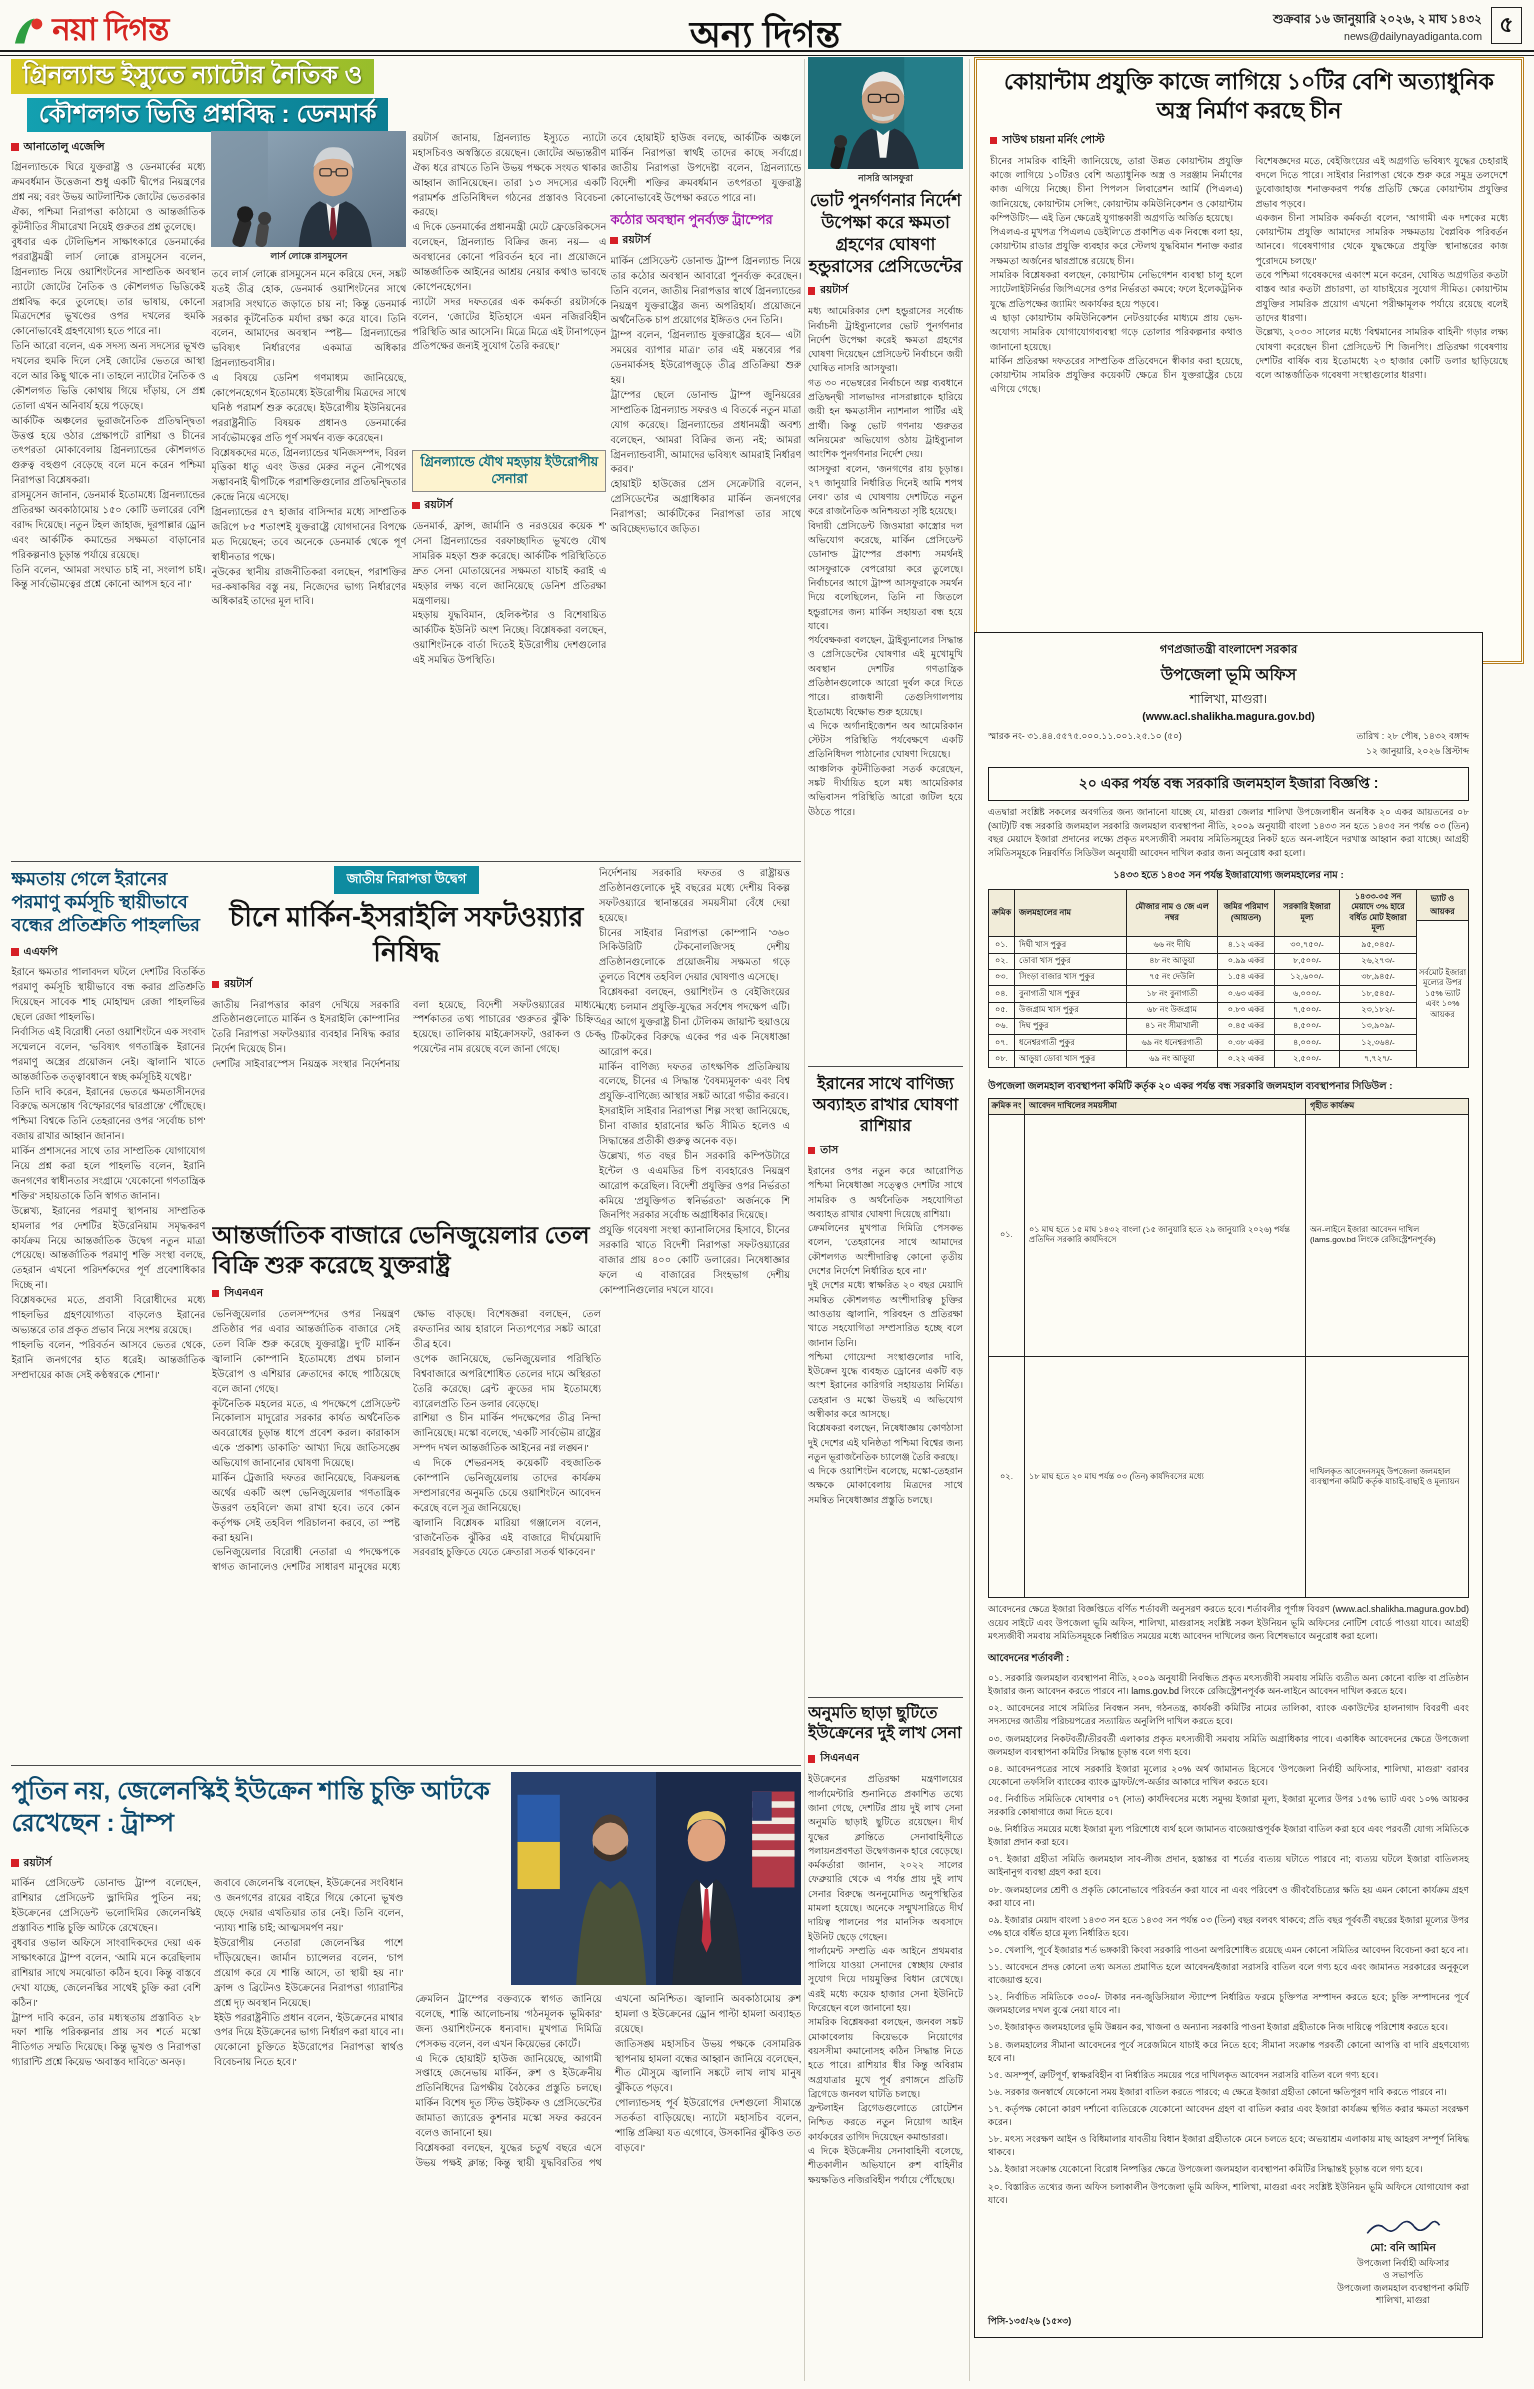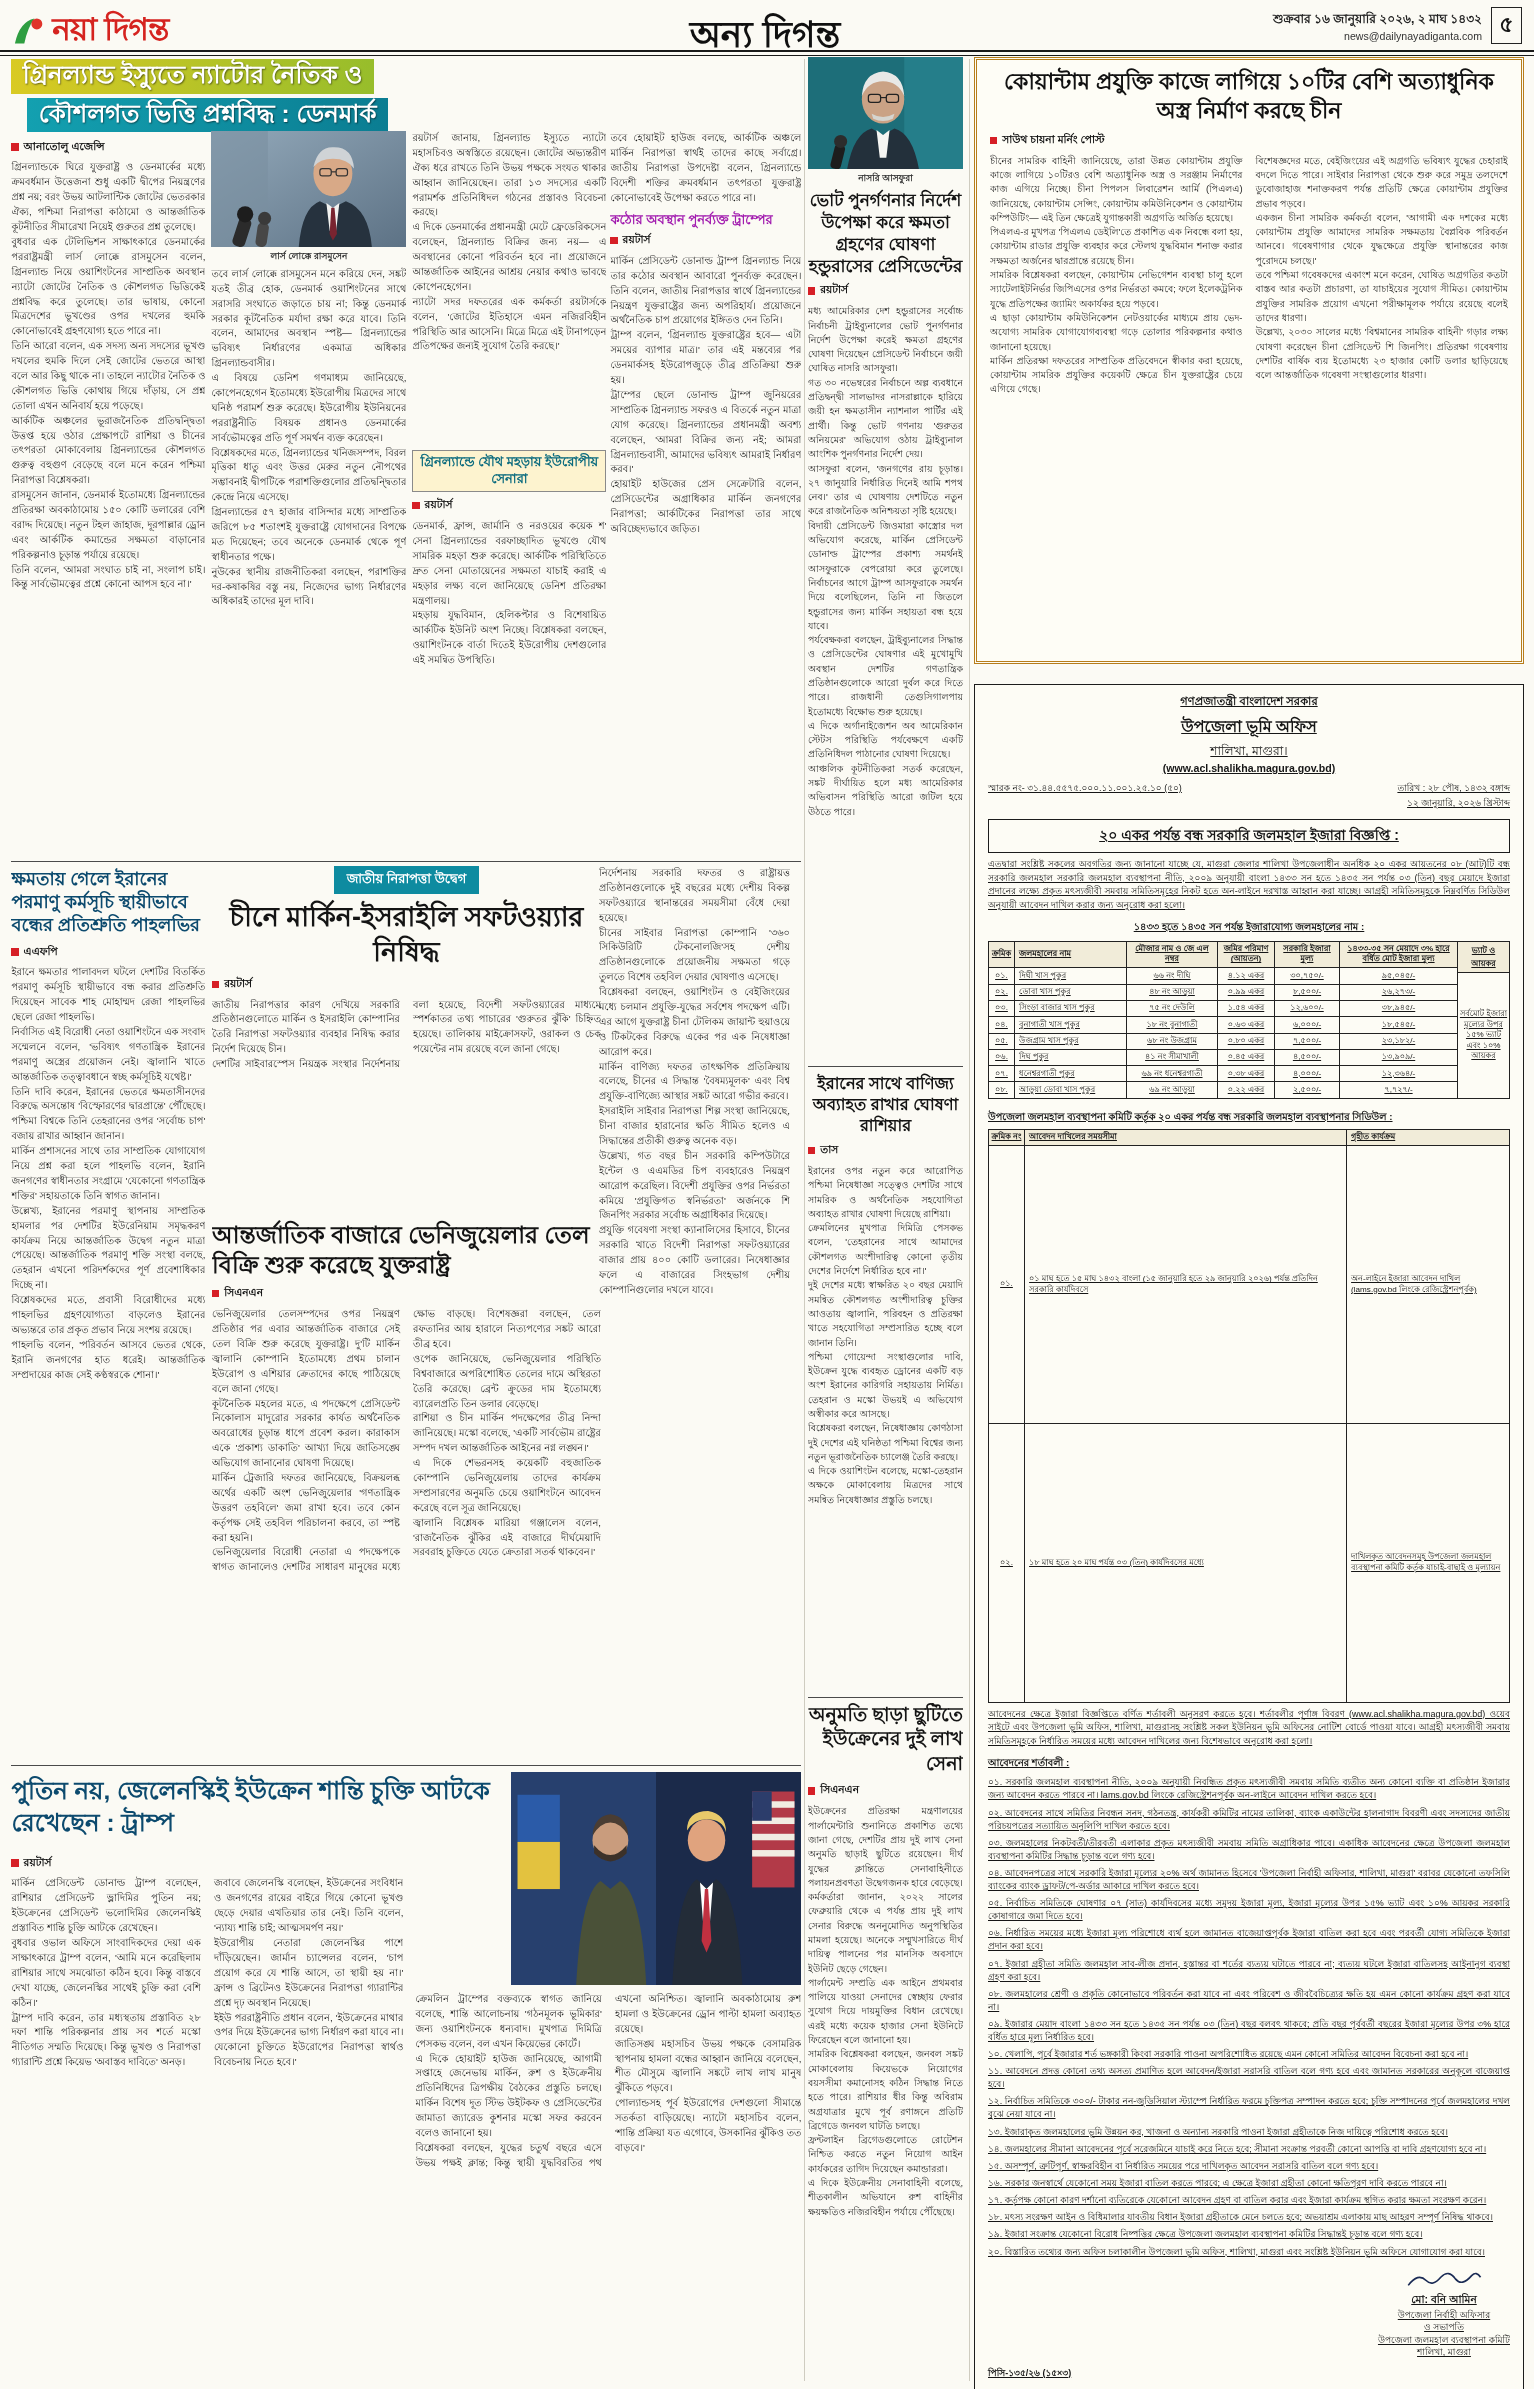--- a/index.html
+++ b/index.html
@@ -226,21 +226,21 @@
     </div>
     <div class="body-text" style="flex:1;font-size:9.4px;">ইরানের ওপর নতুন করে আরোপিত পশ্চিমা নিষেধাজ্ঞা সত্ত্বেও দেশটির সাথে সামরিক ও অর্থনৈতিক সহযোগিতা অব্যাহত রাখার ঘোষণা দিয়েছে রাশিয়া।
 ক্রেমলিনের মুখপাত্র দিমিত্রি পেসকভ বলেন, 'তেহরানের সাথে আমাদের কৌশলগত অংশীদারিত্ব কোনো তৃতীয় দেশের নির্দেশে নির্ধারিত হবে না।'
 দুই দেশের মধ্যে স্বাক্ষরিত ২০ বছর মেয়াদি সমন্বিত কৌশলগত অংশীদারিত্ব চুক্তির আওতায় জ্বালানি, পরিবহন ও প্রতিরক্ষা খাতে সহযোগিতা সম্প্রসারিত হচ্ছে বলে জানান তিনি।
 পশ্চিমা গোয়েন্দা সংস্থাগুলোর দাবি, ইউক্রেন যুদ্ধে ব্যবহৃত ড্রোনের একটি বড় অংশ ইরানের কারিগরি সহায়তায় নির্মিত। তেহরান ও মস্কো উভয়ই এ অভিযোগ অস্বীকার করে আসছে।
 বিশ্লেষকরা বলছেন, নিষেধাজ্ঞায় কোণঠাসা দুই দেশের এই ঘনিষ্ঠতা পশ্চিমা বিশ্বের জন্য নতুন ভূরাজনৈতিক চ্যালেঞ্জ তৈরি করছে।
 এ দিকে ওয়াশিংটন বলেছে, মস্কো-তেহরান অক্ষকে মোকাবেলায় মিত্রদের সাথে সমন্বিত নিষেধাজ্ঞার প্রস্তুতি চলছে।</div>
   </section>
 
   <section class="abs flexcol" style="left:808px;top:1703px;width:155px;height:676px;">
-    <div class="art-head" style="font-size:19px;text-align:right;margin-bottom:4.9px;">অনুমতি ছাড়া ছুটিতে ইউক্রেনের দুই লাখ সেনা</div>
+    <div class="art-head" style="font-size:16px;text-align:left;margin-bottom:4.9px;">অনুমতি ছাড়া ছুটিতে ইউক্রেনের দুই লাখ সেনা</div>
     <div class="byline">
       <span class="sq"></span>
       <span>সিএনএন</span>
     </div>
     <div class="body-text" style="flex:1;font-size:9.4px;">ইউক্রেনের প্রতিরক্ষা মন্ত্রণালয়ের পার্লামেন্টারি শুনানিতে প্রকাশিত তথ্যে জানা গেছে, দেশটির প্রায় দুই লাখ সেনা অনুমতি ছাড়াই ছুটিতে রয়েছেন। দীর্ঘ যুদ্ধের ক্লান্তিতে সেনাবাহিনীতে পলায়নপ্রবণতা উদ্বেগজনক হারে বেড়েছে।
 কর্মকর্তারা জানান, ২০২২ সালের ফেব্রুয়ারি থেকে এ পর্যন্ত প্রায় দুই লাখ সেনার বিরুদ্ধে অননুমোদিত অনুপস্থিতির মামলা হয়েছে। অনেকে সম্মুখসারিতে দীর্ঘ দায়িত্ব পালনের পর মানসিক অবসাদে ইউনিট ছেড়ে গেছেন।
 পার্লামেন্ট সম্প্রতি এক আইনে প্রথমবার পালিয়ে যাওয়া সেনাদের স্বেচ্ছায় ফেরার সুযোগ দিয়ে দায়মুক্তির বিধান রেখেছে। এরই মধ্যে কয়েক হাজার সেনা ইউনিটে ফিরেছেন বলে জানানো হয়।
 সামরিক বিশ্লেষকরা বলছেন, জনবল সঙ্কট মোকাবেলায় কিয়েভকে নিয়োগের বয়সসীমা কমানোসহ কঠিন সিদ্ধান্ত নিতে হতে পারে। রাশিয়ার ধীর কিন্তু অবিরাম অগ্রযাত্রার মুখে পূর্ব রণাঙ্গনে প্রতিটি ব্রিগেডে জনবল ঘাটতি চলছে।
 ফ্রন্টলাইন ব্রিগেডগুলোতে রোটেশন নিশ্চিত করতে নতুন নিয়োগ আইন কার্যকরের তাগিদ দিয়েছেন কমান্ডাররা।
 এ দিকে ইউক্রেনীয় সেনাবাহিনী বলেছে, শীতকালীন অভিযানে রুশ বাহিনীর ক্ষয়ক্ষতিও নজিরবিহীন পর্যায়ে পৌঁছেছে।</div>
@@ -349,21 +349,21 @@
 পিএলএ-র মুখপত্র 'পিএলএ ডেইলি'তে প্রকাশিত এক নিবন্ধে বলা হয়, কোয়ান্টাম রাডার প্রযুক্তি ব্যবহার করে স্টেলথ যুদ্ধবিমান শনাক্ত করার সক্ষমতা অর্জনের দ্বারপ্রান্তে রয়েছে চীন।
 সামরিক বিশ্লেষকরা বলছেন, কোয়ান্টাম নেভিগেশন ব্যবস্থা চালু হলে স্যাটেলাইটনির্ভর জিপিএসের ওপর নির্ভরতা কমবে; ফলে ইলেকট্রনিক যুদ্ধে প্রতিপক্ষের জ্যামিং অকার্যকর হয়ে পড়বে।
 এ ছাড়া কোয়ান্টাম কমিউনিকেশন নেটওয়ার্কের মাধ্যমে প্রায় ভেদ-অযোগ্য সামরিক যোগাযোগব্যবস্থা গড়ে তোলার পরিকল্পনার কথাও জানানো হয়েছে।
 মার্কিন প্রতিরক্ষা দফতরের সাম্প্রতিক প্রতিবেদনে স্বীকার করা হয়েছে, কোয়ান্টাম সামরিক প্রযুক্তির কয়েকটি ক্ষেত্রে চীন যুক্তরাষ্ট্রের চেয়ে এগিয়ে গেছে।
 বিশেষজ্ঞদের মতে, বেইজিংয়ের এই অগ্রগতি ভবিষ্যৎ যুদ্ধের চেহারাই বদলে দিতে পারে। সাইবার নিরাপত্তা থেকে শুরু করে সমুদ্র তলদেশে ডুবোজাহাজ শনাক্তকরণ পর্যন্ত প্রতিটি ক্ষেত্রে কোয়ান্টাম প্রযুক্তির প্রভাব পড়বে।
 একজন চীনা সামরিক কর্মকর্তা বলেন, 'আগামী এক দশকের মধ্যে কোয়ান্টাম প্রযুক্তি আমাদের সামরিক সক্ষমতায় বৈপ্লবিক পরিবর্তন আনবে। গবেষণাগার থেকে যুদ্ধক্ষেত্রে প্রযুক্তি স্থানান্তরের কাজ পুরোদমে চলছে।'
 তবে পশ্চিমা গবেষকদের একাংশ মনে করেন, ঘোষিত অগ্রগতির কতটা বাস্তব আর কতটা প্রচারণা, তা যাচাইয়ের সুযোগ সীমিত। কোয়ান্টাম প্রযুক্তির সামরিক প্রয়োগ এখনো পরীক্ষামূলক পর্যায়ে রয়েছে বলেই তাদের ধারণা।
 উল্লেখ্য, ২০৩০ সালের মধ্যে 'বিশ্বমানের সামরিক বাহিনী' গড়ার লক্ষ্য ঘোষণা করেছেন চীনা প্রেসিডেন্ট শি জিনপিং। প্রতিরক্ষা গবেষণায় দেশটির বার্ষিক ব্যয় ইতোমধ্যে ২৩ হাজার কোটি ডলার ছাড়িয়েছে বলে আন্তর্জাতিক গবেষণা সংস্থাগুলোর ধারণা।</div>
   </section>
 
-  <section class="abs notice" style="left:974px;top:684px;width:550px;height:1706px;text-decoration:underline;">
+  <section class="abs notice" style="left:974px;top:632px;width:509px;height:1706px;">
     <div class="n-gov">গণপ্রজাতন্ত্রী বাংলাদেশ সরকার</div>
     <div class="n-office">উপজেলা ভূমি অফিস</div>
     <div class="n-place">শালিখা, মাগুরা।</div>
     <div class="n-web">(www.acl.shalikha.magura.gov.bd)</div>
     <div class="memo-row">
       <span>স্মারক নং- ৩১.৪৪.৫৫৭৫.০০০.১১.০০১.২৫.১০ (৫০)</span>
       <span class="memo-right">তারিখ : ২৮ পৌষ, ১৪৩২ বঙ্গাব্দ
 ১২ জানুয়ারি, ২০২৬ খ্রিস্টাব্দ</span>
     </div>
     <div class="n-title">২০ একর পর্যন্ত বন্ধ সরকারি জলমহাল ইজারা বিজ্ঞপ্তি :</div>

